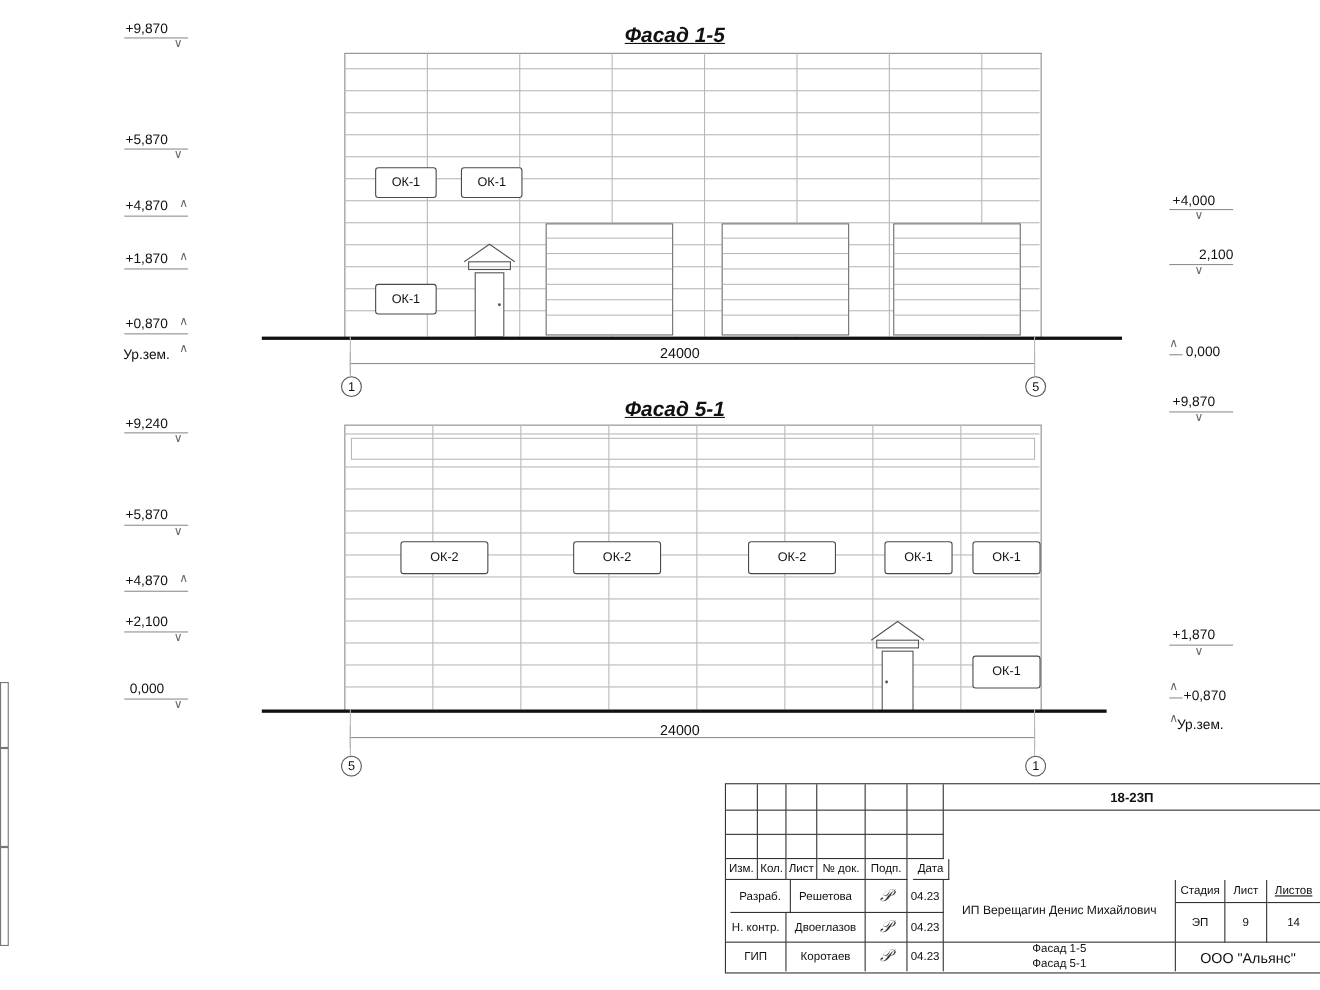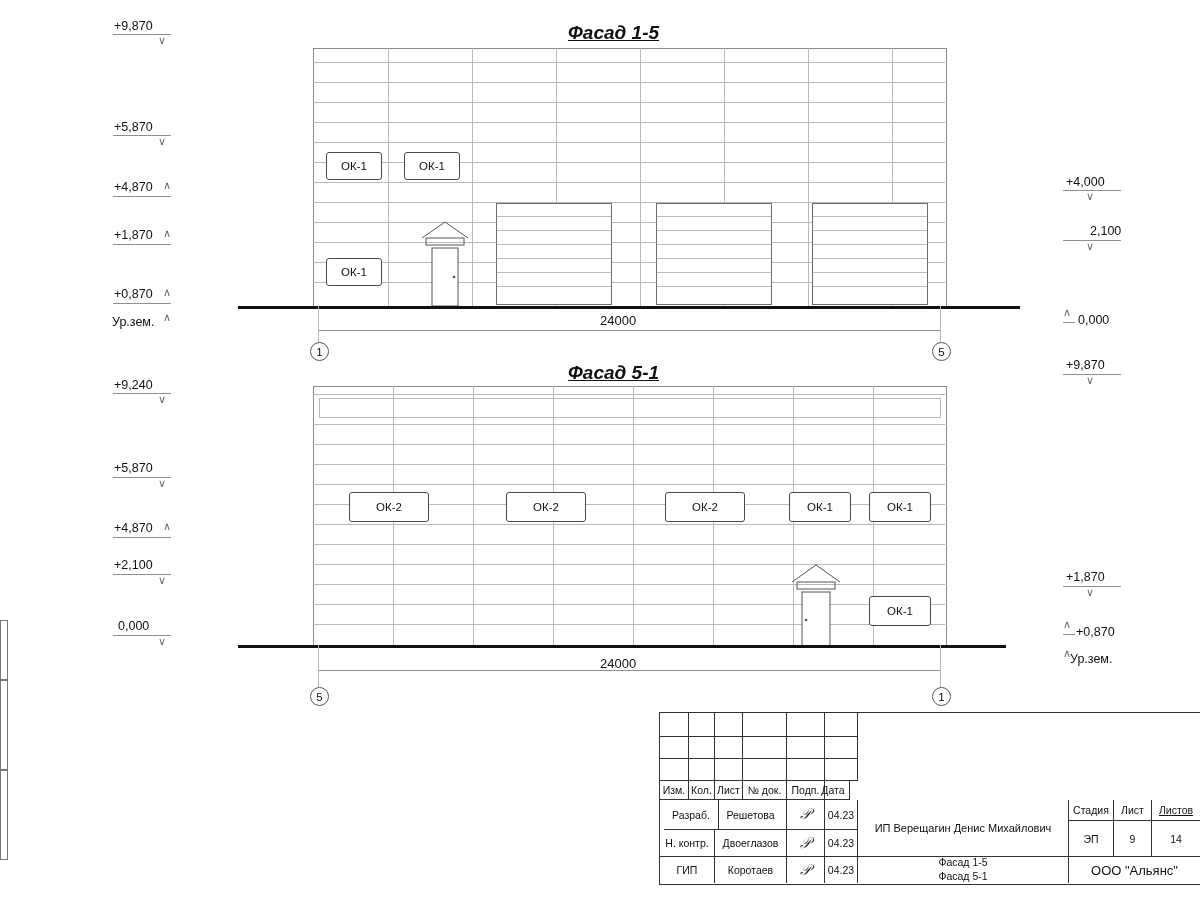--- a/index.html
+++ b/index.html
@@ -13,21 +13,21 @@
   
   .abs{position:absolute;}
   .ttl{font-style:italic;font-weight:bold;font-size:19px;text-decoration:underline;}
   .lvl{font-size:12.5px;white-space:nowrap;}
   .dim{font-size:13px;}
   .gridline{position:absolute;background:#b9b9b9;height:1px;}
   .vline{position:absolute;background:#b9b9b9;width:1px;}
   .ground{position:absolute;background:#111;height:3px;}
   .bldgbox{position:absolute;border:1px solid #8c8c8c;}
   .win{position:absolute;border:1px solid #4a4a4a;border-radius:3px;background:#fff;
-       font-size:11.5px;display:flex;align-items:center;justify-content:center;color:#111;}
+       font-size:11.5px;display:flex;align-items:center;justify-content:center;color:#111;margin-left:15px;}
   .gate{position:absolute;border:1px solid #6d6d6d;background:#fff;}
   .gate i{position:absolute;left:0;right:0;height:1px;background:#b9b9b9;display:block;}
   .axis-circ{position:absolute;width:17px;height:17px;border:1px solid #555;border-radius:50%;
        font-size:11.5px;display:flex;align-items:center;justify-content:center;background:#fff;}
   .leader{position:absolute;background:#8f8f8f;}
   .dimline{position:absolute;height:1px;background:#8f8f8f;}
   .dimtick{position:absolute;width:1px;background:#8f8f8f;}
 
   
   .arr{position:absolute;font-size:11px;color:#6a6a6a;line-height:1;}
@@ -271,37 +271,38 @@
     <div class="c" style="left:55px;top:46px;width:28px;height:22px;"></div>
     <div class="c" style="left:83px;top:46px;width:44px;height:22px;"></div>
     <div class="c" style="left:127px;top:46px;width:38px;height:22px;"></div>
     <div class="c" style="left:165px;top:46px;width:33px;height:22px;"></div>
 
     <div class="c" style="left:0;top:68px;width:29px;height:19px;">Изм.</div>
     <div class="c" style="left:29px;top:68px;width:26px;height:19px;">Кол.</div>
     <div class="c" style="left:55px;top:68px;width:28px;height:19px;">Лист</div>
     <div class="c" style="left:83px;top:68px;width:44px;height:19px;">№ док.</div>
     <div class="c" style="left:127px;top:68px;width:38px;height:19px;">Подп.</div>
-    <div class="c" style="left:157px;top:68px;width:33px;height:19px;">Дата</div>
+    <div class="c" style="left:170px;top:68px;width:33px;height:19px;">Дата</div>
 
     <div class="c" style="left:4px;top:87px;width:55px;height:30px;text-align:center;">Разраб.</div>
     <div class="c" style="left:55px;top:87px;width:72px;height:30px;">Решетова</div>
     <div class="c sig" style="left:127px;top:87px;width:38px;height:30px;">𝒫</div>
     <div class="c" style="left:165px;top:87px;width:33px;height:30px;">04.23</div>
 
     <div class="c" style="left:0;top:117px;width:55px;height:27px;">Н. контр.</div>
     <div class="c" style="left:55px;top:117px;width:72px;height:27px;">Двоеглазов</div>
     <div class="c sig" style="left:127px;top:117px;width:38px;height:27px;">𝒫</div>
     <div class="c" style="left:165px;top:117px;width:33px;height:27px;">04.23</div>
 
     <div class="c nb" style="left:0;top:144px;width:55px;height:26px;border-bottom:none;">ГИП</div>
     <div class="c nb" style="left:55px;top:144px;width:72px;height:26px;border-bottom:none;">Коротаев</div>
     <div class="c nb sig" style="left:127px;top:144px;width:38px;height:26px;border-bottom:none;">𝒫</div>
     <div class="c nb" style="left:165px;top:144px;width:33px;height:26px;border-bottom:none;">04.23</div>
 
+    <div class="c" style="left:198px;top:0;width:342px;height:24px;border-right:none;font-size:12px;font-weight:bold;">18-23П</div>
 
 
     <div class="c" style="left:198px;top:87px;width:211px;height:57px;font-size:11px;">ИП Верещагин Денис Михайлович</div>
 
     <div class="c" style="left:409px;top:87px;width:45px;height:21px;">Стадия</div>
     <div class="c" style="left:454px;top:87px;width:38px;height:21px;">Лист</div>
     <div class="c" style="left:492px;top:87px;width:48px;height:21px;border-right:none;text-decoration:underline;">Листов</div>
 
     <div class="c" style="left:409px;top:108px;width:45px;height:36px;">ЭП</div>
     <div class="c" style="left:454px;top:108px;width:38px;height:36px;">9</div>

